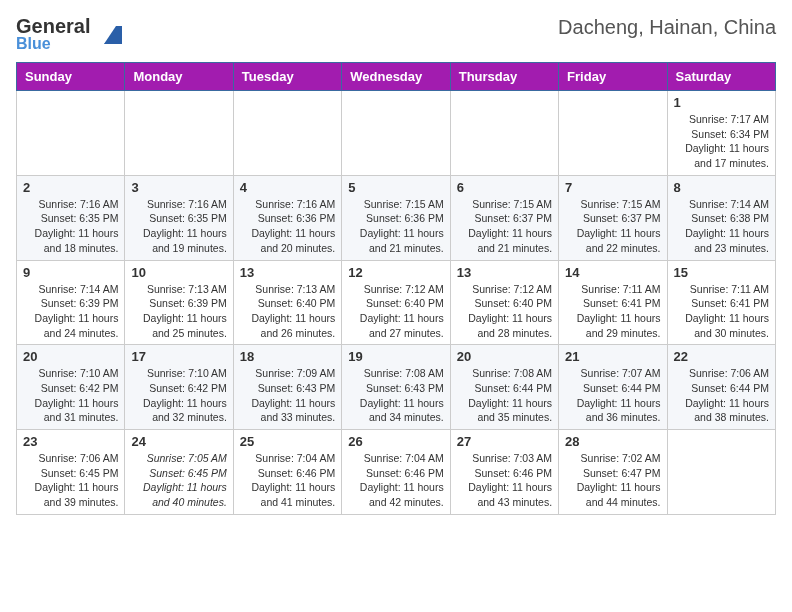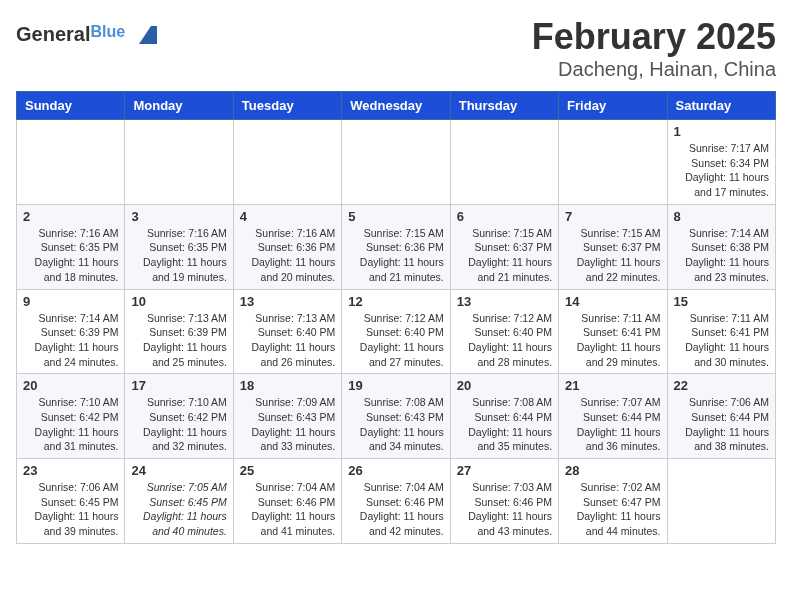--- a/index.html
+++ b/index.html
@@ -15,21 +15,21 @@
       align-items: flex-start;
       justify-content: space-between;
       margin-bottom: 10px;
     }
     .logo {
       display: flex;
       align-items: center;
     }
     .logo-text {
       display: flex;
-      flex-direction: row;
+      flex-direction: column;
       line-height: 1;
     }
     .logo-general {
       font-size: 20px;
       font-weight: bold;
       color: #333;
     }
     .logo-blue {
       font-size: 16px;
       font-weight: bold;
@@ -51,21 +51,21 @@
     .location {
       font-size: 20px;
       color: #555;
     }
     .calendar {
       width: 100%;
       border-collapse: collapse;
       border: 1px solid #ccc;
     }
     .calendar th {
-      background-color: #1d4ed8;
+      background-color: #a21caf;
       color: #fff;
       text-align: left;
       padding: 6px 8px;
       font-size: 13px;
       border: 1px solid #3a6aa0;
     }
     .calendar td {
       vertical-align: top;
       padding: 4px 6px;
       border: 1px solid #ccc;
@@ -102,21 +102,20 @@
     <div class="logo-text">
       <span class="logo-general">General</span>
       <span class="logo-blue">Blue</span>
     </div>
     <svg class="logo-icon" viewBox="0 0 36 36">
       <polygon points="10,28 28,10 28,28" fill="#4a90d9"></polygon>
       <polygon points="10,28 22,10 28,10 28,28" fill="#2a5fa8"></polygon>
     </svg>
   </div>
   <div class="title-block">
-    <div class="month-title">February 2025</div>
     <div class="location">Dacheng, Hainan, China</div>
   </div>
 </div>
 
 <table class="calendar">
   <thead>
     <tr>
     <th>Sunday</th>
         <th>Monday</th>
         <th>Tuesday</th>

